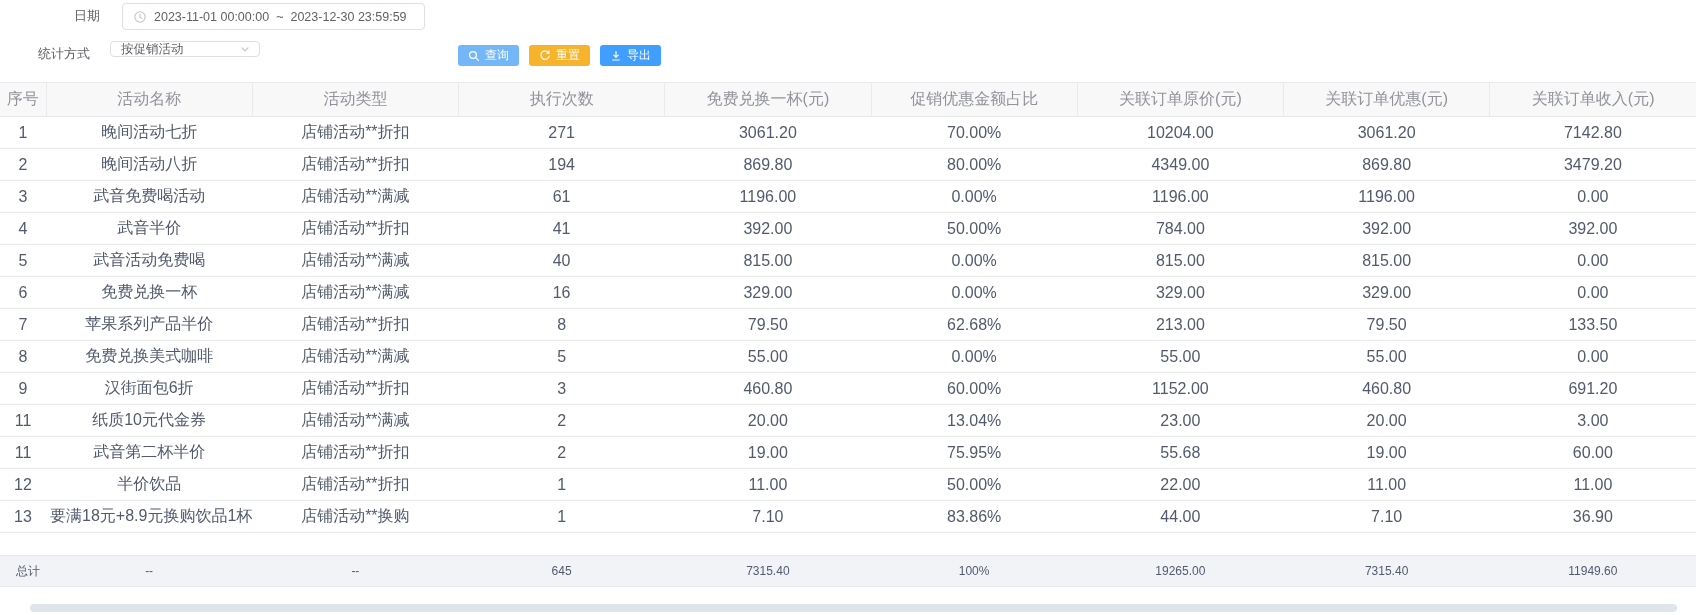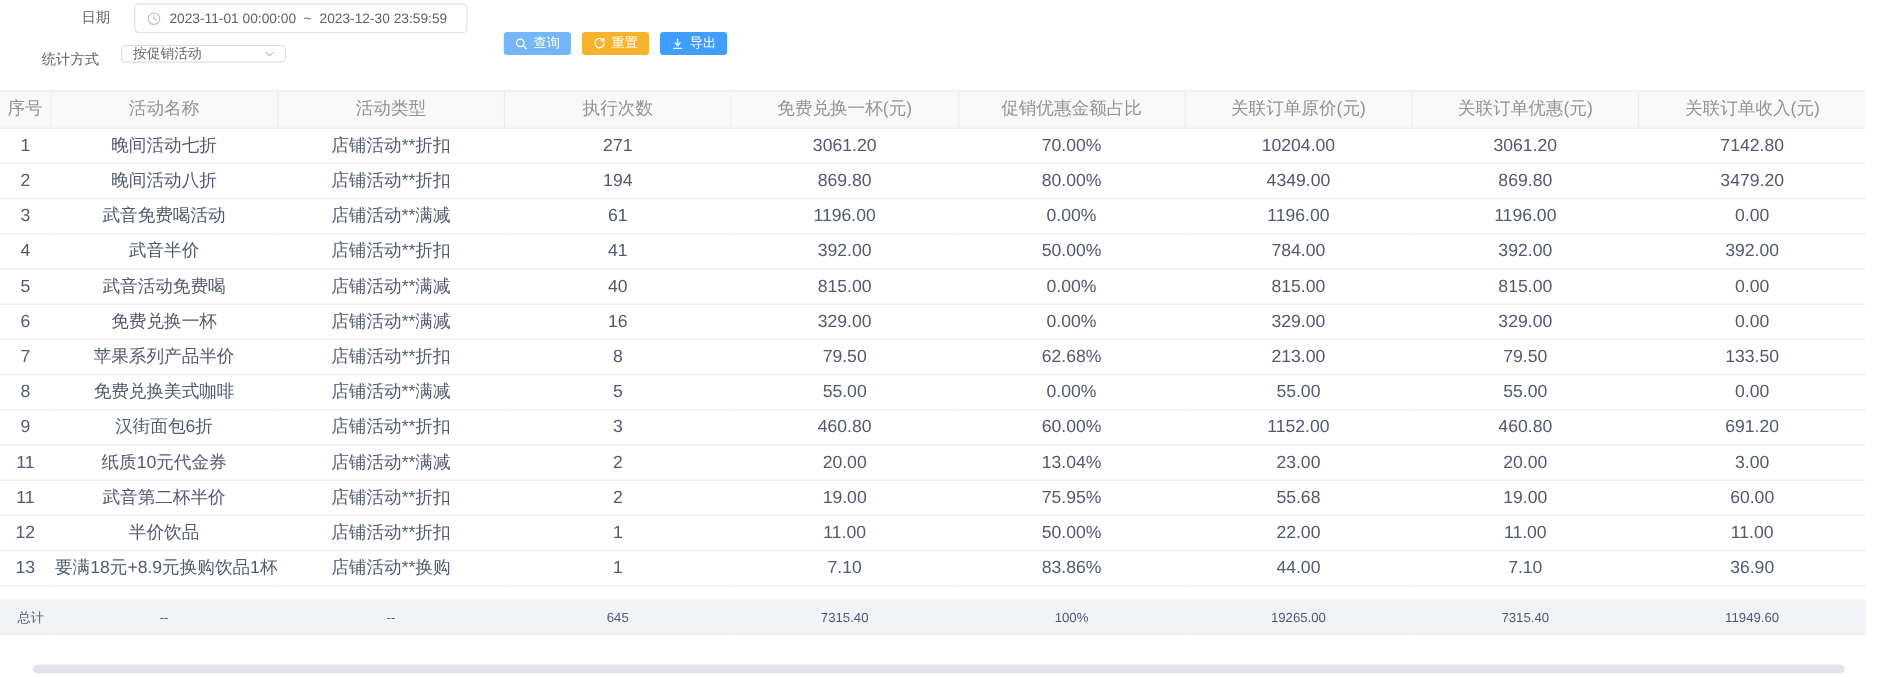--- a/index.html
+++ b/index.html
@@ -23,21 +23,21 @@
     display:flex; align-items:center; gap:7px; padding:0 10px;
     font-size:12.5px; color:#606266; cursor:pointer;margin-left:12px;
   }
   .date-input .sep { color:#606266; }
   .select-box {
     position:absolute; left:110px; top:41px; width:150px; height:16px;
     border:1px solid #dcdfe6; border-radius:4px; background:#fff;
     display:flex; align-items:center; justify-content:space-between;
     padding:0 8px 0 10px; font-size:12.5px; color:#606266; cursor:pointer;
   }
-  .btns { position:absolute; left:458px; top:29px; display:flex; gap:10px; }
+  .btns { position:absolute; left:458px; top:45px; display:flex; gap:10px; }
   .btn {
     height:21px; padding:0 10px; border:none; border-radius:3px;
     color:#fff; font-size:12px; display:inline-flex; align-items:center;
     gap:5px; cursor:pointer; font-family:"Liberation Sans", sans-serif;
   }
   .btn-query  { background:#74b6f7; }
   .btn-reset  { background:#f7b32b; }
   .btn-export { background:#409eff; }
   .icon { display:inline-flex; align-items:center; }
 
@@ -55,21 +55,21 @@
   table.report thead th + th { border-left:1px solid #e8eaec; }
   table.report tbody td {
     height:32px; border-bottom:1px solid #e8eaec; text-align:center;
     color:#515a6e; padding:0 4px; white-space:nowrap; overflow:hidden;
     background:#fff;
   }
 
   
   table.total {
     border-collapse:collapse; table-layout:fixed; width:1696px;
-    font-size:12px; margin-top:12px;
+    font-size:12px; margin-top:22px;
   }
   table.total td {
     height:31px; background:#f2f3f7; color:#515a6e; text-align:center;
     border-top:1px solid #e8eaec; border-bottom:1px solid #e8eaec;
     padding:0 4px; white-space:nowrap;
   }
   table.total td:first-child { text-align:left; padding-left:16px; }
 
   
   .h-scrollbar {

